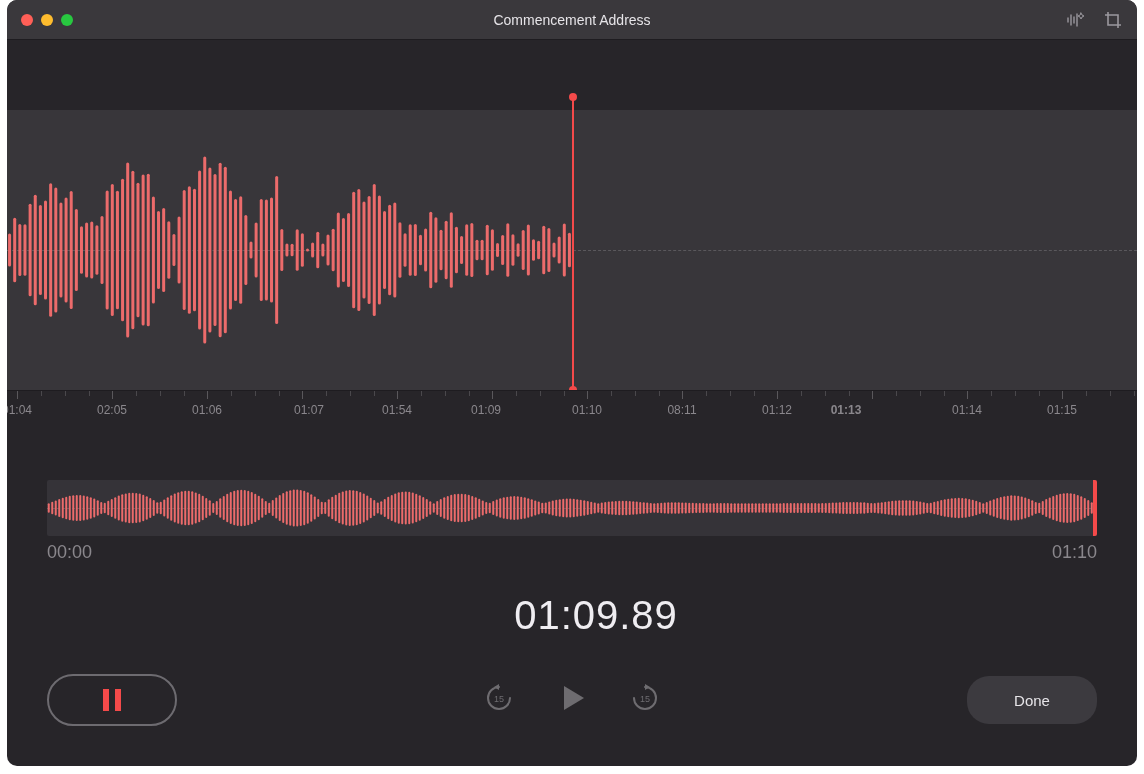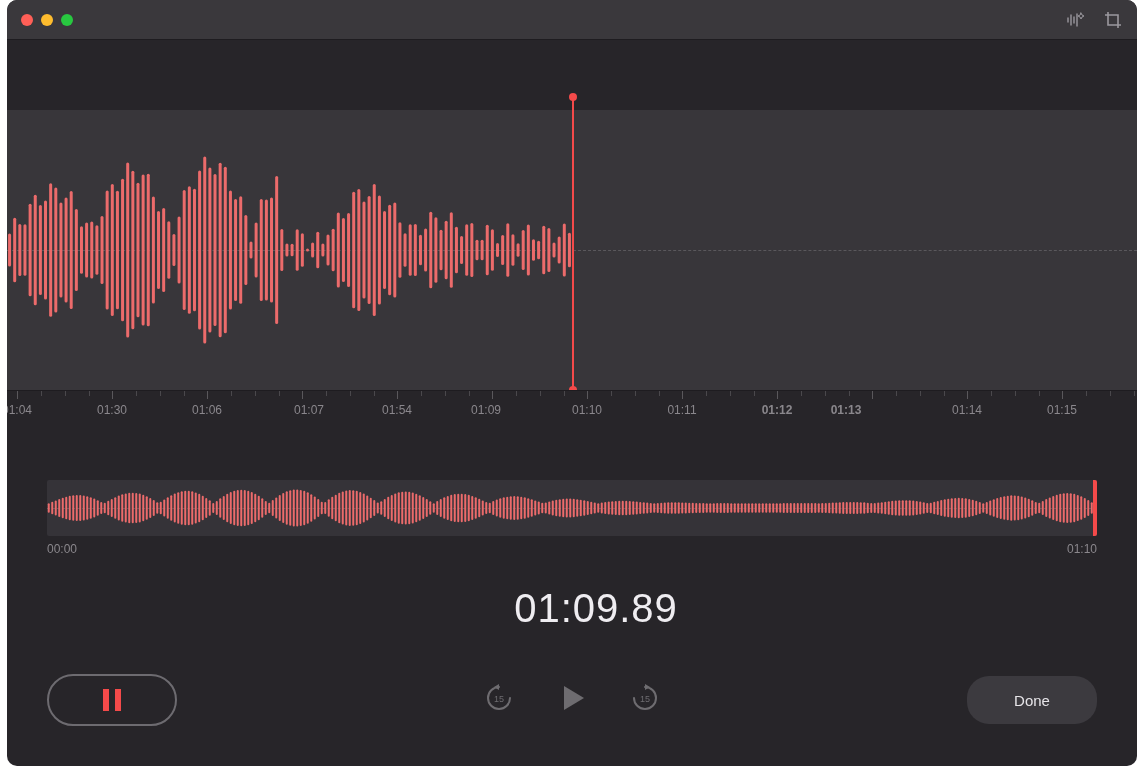--- a/index.html
+++ b/index.html
@@ -135,21 +135,21 @@
   .overview .ov-playhead {
     position: absolute;
     right: 0; top: -3px; bottom: -10px;
     width: 4px;
     background: #f44a4a;
     border-radius: 2px;
   }
   .overview .ov-labels {
     display: flex;
     justify-content: space-between;
-    font-size: 12px;
+    font-size: 18px;
     color: #8a878c;
     margin-top: 6px;
   }
 
   
   .counter {
     text-align: center;
     font-size: 40px;
     font-weight: 500;
     letter-spacing: 1px;
@@ -205,20 +205,21 @@
 <body>
 
 <div class="window">
 
   <div class="titlebar">
     <div class="traffic-lights">
       <span class="tl-close"></span>
       <span class="tl-min"></span>
       <span class="tl-zoom"></span>
     </div>
+    <div class="title">Commencement Address</div>
     <div class="title-right">
       <span>
         <svg width="20" height="20" viewBox="0 0 20 20" fill="none" stroke="currentColor" stroke-width="1.4" stroke-linecap="round">
           <line x1="3" y1="8" x2="3" y2="12"></line>
             <line x1="6" y1="5" x2="6" y2="15"></line>
           <line x1="9" y1="7" x2="9" y2="13"></line>
             <line x1="12" y1="4" x2="12" y2="16"></line>
           <path d="M16 3 L17 5 L19 6 L17 7 L16 9 L15 7 L13 6 L15 5 Z" stroke-width="1"></path>
         </svg>
       </span>
@@ -350,21 +351,21 @@
     <div class="playhead"></div>
   </div>
 
   <div class="ruler" id="ruler">
       <div class="tick" style="left: 10px;"></div>
       <div class="tick-label" style="left: 10px;">01:04</div>
       <div class="tick minor" style="left: 34px;"></div>
       <div class="tick minor" style="left: 58px;"></div>
       <div class="tick minor" style="left: 82px;"></div>
       <div class="tick" style="left: 105px;"></div>
-      <div class="tick-label" style="left: 105px;">01:30</div>
+      <div class="tick-label" style="left: 105px;">02:05</div>
       <div class="tick minor" style="left: 129px;"></div>
       <div class="tick minor" style="left: 153px;"></div>
       <div class="tick minor" style="left: 177px;"></div>
       <div class="tick" style="left: 200px;"></div>
       <div class="tick-label" style="left: 200px;">01:06</div>
       <div class="tick minor" style="left: 224px;"></div>
       <div class="tick minor" style="left: 248px;"></div>
       <div class="tick minor" style="left: 272px;"></div>
       <div class="tick" style="left: 295px;"></div>
       <div class="tick-label" style="left: 295px; margin-left: 7px;">01:07</div>
@@ -380,26 +381,26 @@
       <div class="tick-label" style="left: 479px;">01:09</div>
       <div class="tick minor" style="left: 509px;"></div>
       <div class="tick minor" style="left: 533px;"></div>
       <div class="tick minor" style="left: 557px;"></div>
       <div class="tick" style="left: 580px;"></div>
       <div class="tick-label" style="left: 580px;">01:10</div>
       <div class="tick minor" style="left: 604px;"></div>
       <div class="tick minor" style="left: 628px;"></div>
       <div class="tick minor" style="left: 652px;"></div>
       <div class="tick" style="left: 675px;"></div>
-      <div class="tick-label" style="left: 675px;">01:11</div>
+      <div class="tick-label" style="left: 675px;">08:11</div>
       <div class="tick minor" style="left: 699px;"></div>
       <div class="tick minor" style="left: 723px;"></div>
       <div class="tick minor" style="left: 747px;"></div>
       <div class="tick" style="left: 770px;"></div>
-      <div class="tick-label" style="left: 770px; font-weight: bold;">01:12</div>
+      <div class="tick-label" style="left: 770px;">01:12</div>
       <div class="tick minor" style="left: 794px;"></div>
       <div class="tick minor" style="left: 818px;"></div>
       <div class="tick minor" style="left: 842px;"></div>
       <div class="tick" style="left: 865px;"></div>
       <div class="tick-label" style="left: 839px; font-weight: bold;">01:13</div>
       <div class="tick minor" style="left: 889px;"></div>
       <div class="tick minor" style="left: 913px;"></div>
       <div class="tick minor" style="left: 937px;"></div>
       <div class="tick" style="left: 960px;"></div>
       <div class="tick-label" style="left: 960px;">01:14</div>

